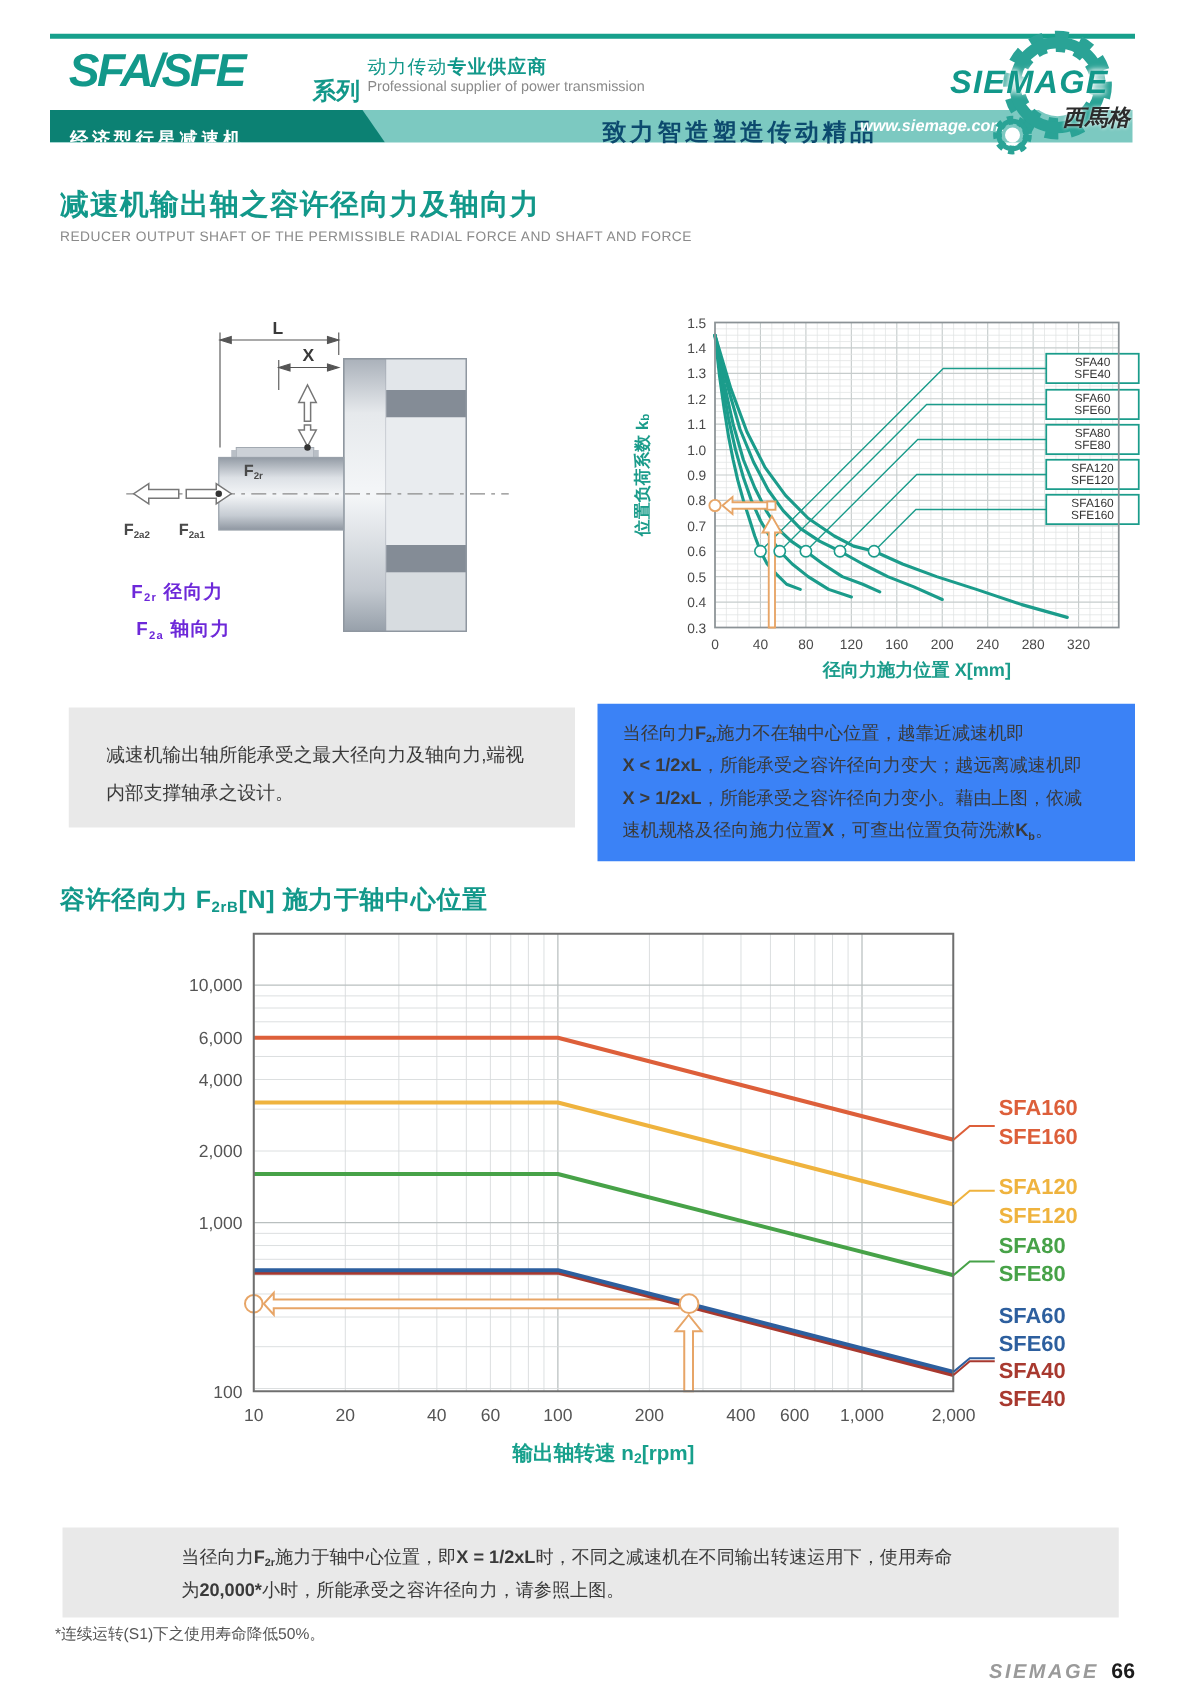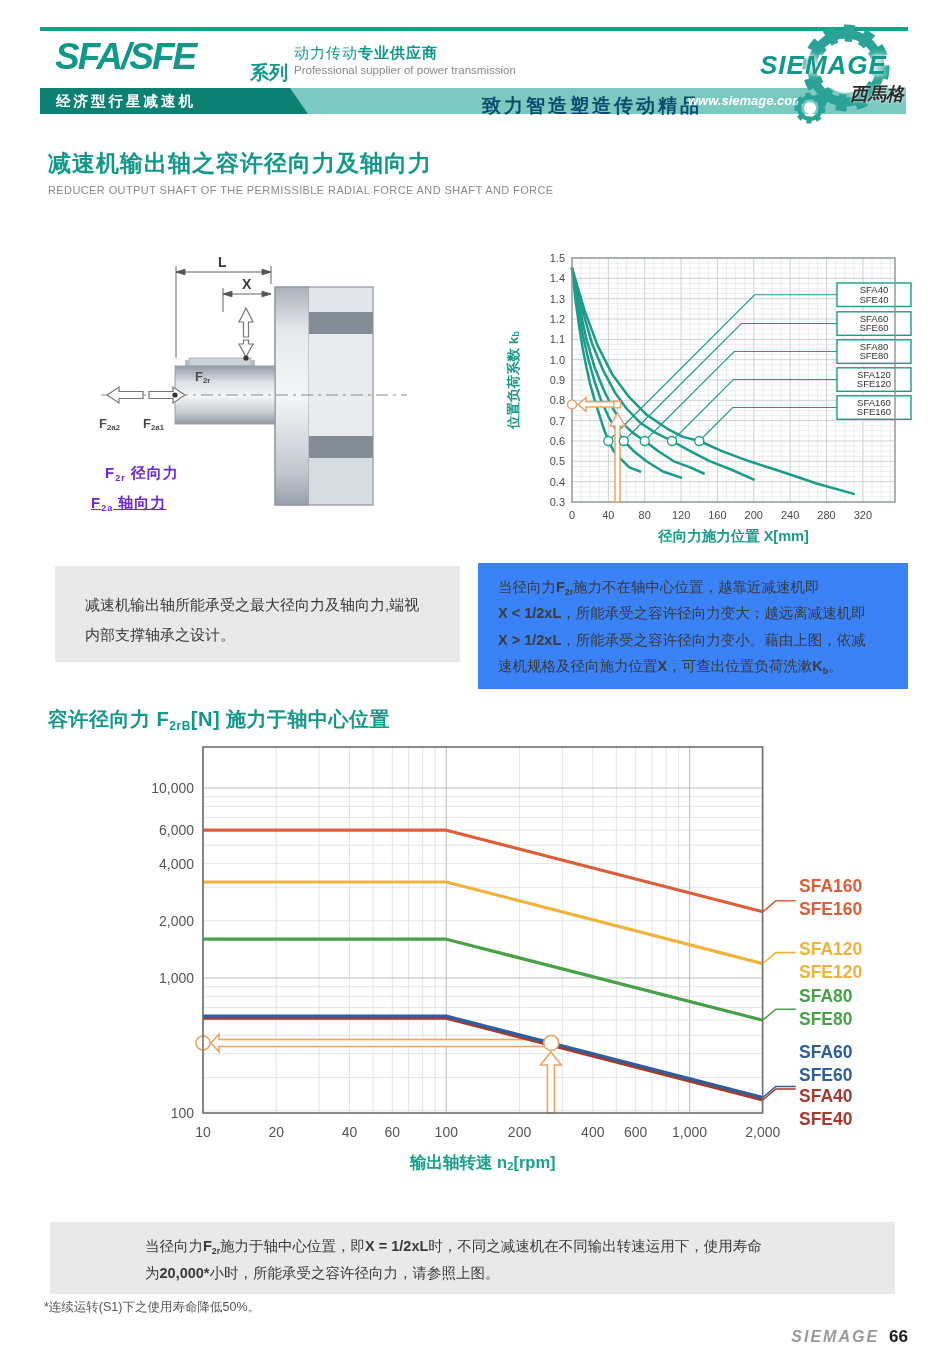--- a/index.html
+++ b/index.html
@@ -10,21 +10,21 @@
   .seg-sub{font-size:0.6em;vertical-align:-0.32em;}
   
   .top-rule{left:40px;top:27px;width:868px;height:4px;background:#17a08c;}
   .brand-name{left:55px;top:36px;font-size:37px;font-weight:800;font-style:italic;color:#12988a;letter-spacing:-2px;}
   .brand-suffix{left:250px;top:60px;font-size:19px;font-weight:700;color:#12988a;}
   .tagline-cn{left:294px;top:44px;font-size:15px;color:#12988a;letter-spacing:1px;}
   .tagline-en{left:294px;top:64px;font-size:11.5px;color:#8a8a8a;}
   .band{left:40px;top:88px;width:866px;height:26px;background:#7cc9c1;}
   .band-dark{position:absolute;left:0;top:0;width:272px;height:26px;background:#0c8173;
              clip-path:polygon(0 0,250px 0,268px 100%,0 100%);}
-  .band-dark span{display:block;padding:4px 0 0 16px;color:#fff;font-size:14.5px;font-weight:700;letter-spacing:3px;}
+  .band-dark span{display:block;padding:14px 0 0 16px;color:#fff;font-size:14.5px;font-weight:700;letter-spacing:3px;}
   .band-slogan{position:absolute;left:442px;top:5px;color:#0c4a6e;font-size:19px;font-weight:600;letter-spacing:3px;}
   .band-url{position:absolute;left:648px;top:5px;color:#fff;font-size:13px;font-weight:700;font-style:italic;}
   .gear-logo{left:788px;top:16px;width:114px;height:112px;z-index:3;}
   .logo-text{left:760px;top:50px;font-size:26px;font-weight:800;font-style:italic;color:#12988a;letter-spacing:1px;z-index:4;
              text-shadow:0 0 4px #fff,0 0 6px #fff;}
   .logo-cn{left:850px;top:82px;font-size:18px;font-style:italic;font-weight:700;color:#2b2b2b;z-index:4;
            font-family:"Liberation Serif","DejaVu Serif",serif;text-shadow:0 0 3px #fff;}
   
   .sec1-title{left:48px;top:148px;font-size:23px;font-weight:800;color:#12988a;letter-spacing:1px;}
   .sec1-sub{left:48px;top:184px;font-size:11px;color:#8a8a8a;letter-spacing:.4px;}
@@ -151,21 +151,21 @@
         <polygon points="94,151.5 118,151.5 118,147 130,155 118,163 118,158.5 94,158.5"></polygon>
       </g>
       <circle cx="120" cy="155" r="2.6" fill="#333"></circle>
     </svg>
     <span class="dg-label" style="left:163px;top:14px;">L</span>
     <span class="dg-label" style="left:187px;top:36px;">X</span>
     <span class="dg-f" style="left:140px;top:84px;"><span>F</span><span class="seg-sub">2r</span></span>
     <span class="dg-f" style="left:44px;top:131px;"><span>F</span><span class="seg-sub">2a2</span></span>
     <span class="dg-f" style="left:88px;top:131px;"><span>F</span><span class="seg-sub">2a1</span></span>
     <span class="dg-legend" style="left:50px;top:224px;"><span>F</span><span class="seg-sub">2r</span><span> 径向力</span></span>
-    <span class="dg-legend" style="left:36px;top:254px;text-decoration:underline;"><span>F</span><span class="seg-sub">2a</span><span> 轴向力</span></span>
+    <span class="dg-legend" style="left:54px;top:254px;"><span>F</span><span class="seg-sub">2a</span><span> 轴向力</span></span>
   </div>
 
   <svg class="abs chart1" id="chart1" width="470" height="312">
       <rect x="92" y="16" width="323" height="244" fill="#ffffff"></rect>
       <g>
         <line x1="101.09" y1="16" x2="101.09" y2="260" stroke="#e0e3e3" stroke-width="0.6"></line>
         <line x1="110.18" y1="16" x2="110.18" y2="260" stroke="#e0e3e3" stroke-width="0.6"></line>
         <line x1="119.27" y1="16" x2="119.27" y2="260" stroke="#e0e3e3" stroke-width="0.6"></line>
         <line x1="128.36" y1="16" x2="128.36" y2="260" stroke="#c6cccc" stroke-width="0.9"></line>
         <line x1="137.45" y1="16" x2="137.45" y2="260" stroke="#e0e3e3" stroke-width="0.6"></line>

